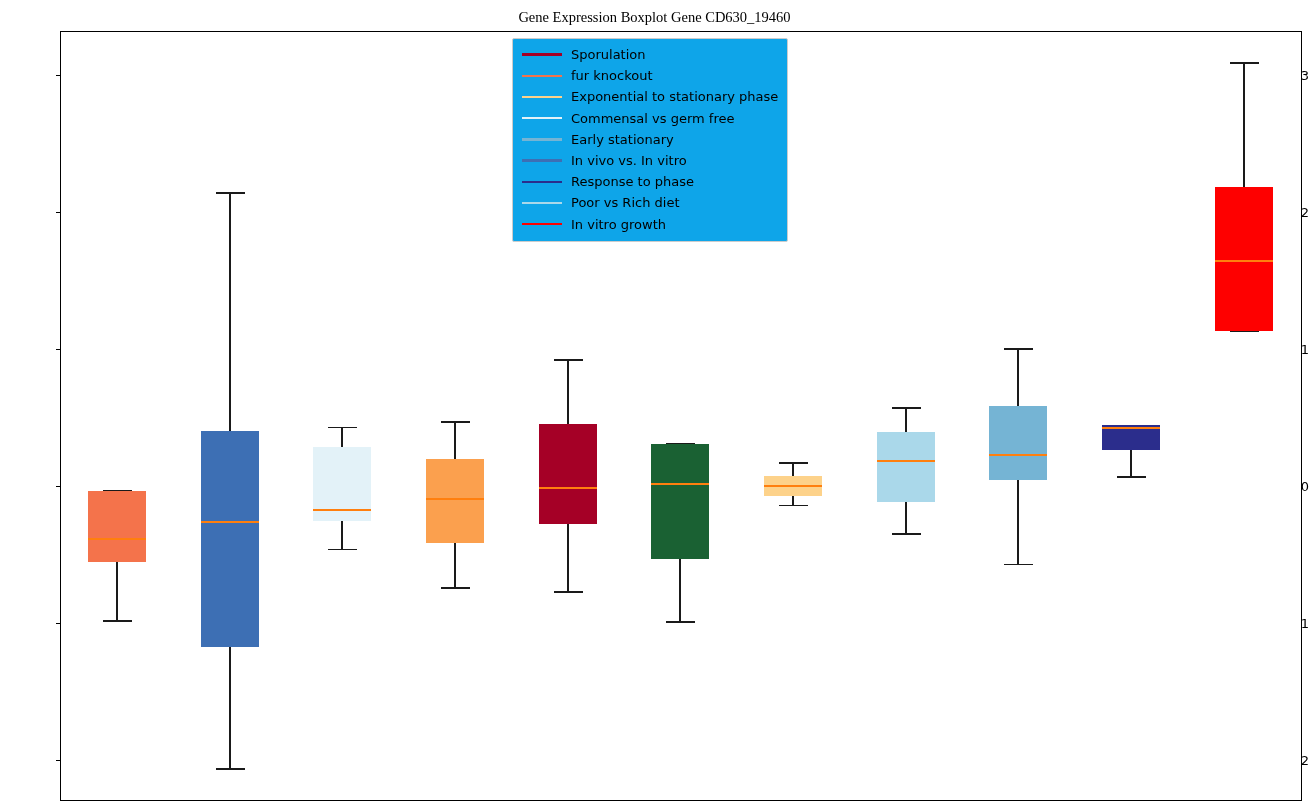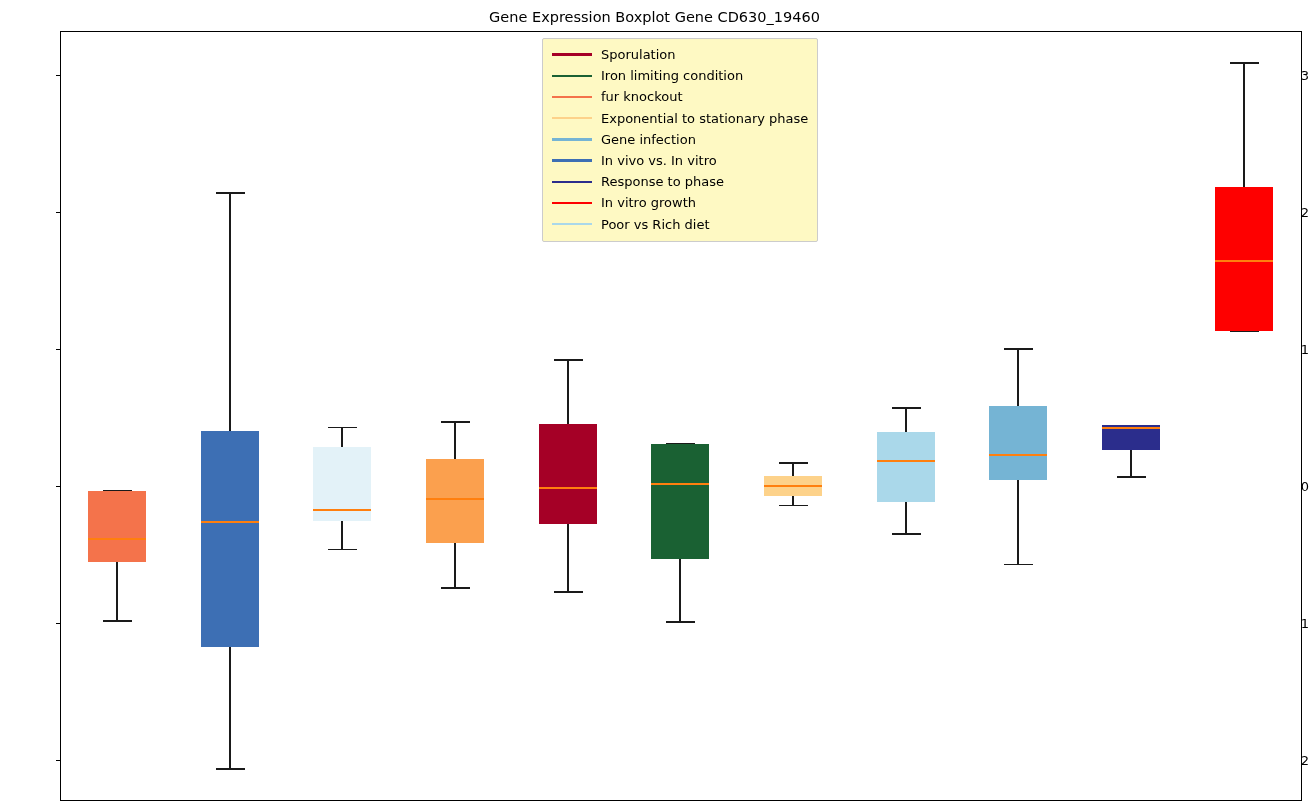--- a/index.html
+++ b/index.html
@@ -17,20 +17,21 @@
     width: 1309px; height: 812px;
     background: #ffffff;
   }
   #chart-title {
     position: absolute;
     left: 0; top: 9px;
     width: 1309px;
     text-align: center;
     font-size: 14.5px;
     color: #000000;
+    font-family: Liberation Serif, serif;
   }
   
   #plot-area {
     position: absolute;
     left: 60px; top: 31px;
     width: 1242px; height: 770px;
     border: 1px solid #000000;
     background: #ffffff;
   }
   #plot-inner {
@@ -93,22 +94,22 @@
   .bx-cap {
     position: absolute;
     height: 1.8px;
     background: #1a1a1a;
     left: 25%;
     width: 50%;
   }
   
   #legend {
     position: absolute;
-    left: 542px; top: 38px;
-    background: #fef9c3;
+    left: 512px; top: 38px;
+    background: #0ea5e9;
     border: 1px solid #cccccc;
     border-radius: 2px;
     padding: 5px 9px 6px 9px;
     box-shadow: none;
   }
   .legend-row {
     display: flex;
     align-items: center;
     height: 21.2px;
   }
@@ -241,46 +242,46 @@
         </div>
       </div>
   </div>
 
   <div id="legend">
       <div class="legend-row">
         <span class="legend-swatch" style="background: rgb(165, 0, 38);"></span>
         <span class="legend-label">Sporulation</span>
       </div>
       <div class="legend-row">
-        <span class="legend-swatch" style="background: rgb(26, 97, 51);"></span>
-        <span class="legend-label">Iron limiting condition</span>
-      </div>
-      <div class="legend-row">
         <span class="legend-swatch" style="background: rgb(244, 115, 75);"></span>
         <span class="legend-label">fur knockout</span>
       </div>
       <div class="legend-row">
         <span class="legend-swatch" style="background: rgb(253, 210, 138);"></span>
         <span class="legend-label">Exponential to stationary phase</span>
       </div>
       <div class="legend-row">
+        <span class="legend-swatch" style="background: rgb(227, 242, 248);"></span>
+        <span class="legend-label">Commensal vs germ free</span>
+      </div>
+      <div class="legend-row">
         <span class="legend-swatch" style="background: rgb(117, 180, 212);"></span>
-        <span class="legend-label">Gene infection</span>
+        <span class="legend-label">Early stationary</span>
       </div>
       <div class="legend-row">
         <span class="legend-swatch" style="background: rgb(61, 111, 180);"></span>
         <span class="legend-label">In vivo vs. In vitro</span>
       </div>
       <div class="legend-row">
         <span class="legend-swatch" style="background: rgb(43, 45, 140);"></span>
         <span class="legend-label">Response to phase</span>
       </div>
       <div class="legend-row">
+        <span class="legend-swatch" style="background: rgb(170, 216, 234);"></span>
+        <span class="legend-label">Poor vs Rich diet</span>
+      </div>
+      <div class="legend-row">
         <span class="legend-swatch" style="background: rgb(254, 0, 0);"></span>
         <span class="legend-label">In vitro growth</span>
       </div>
-      <div class="legend-row">
-        <span class="legend-swatch" style="background: rgb(170, 216, 234);"></span>
-        <span class="legend-label">Poor vs Rich diet</span>
-      </div>
     </div>
 
 </div>
 
 </body></html>

